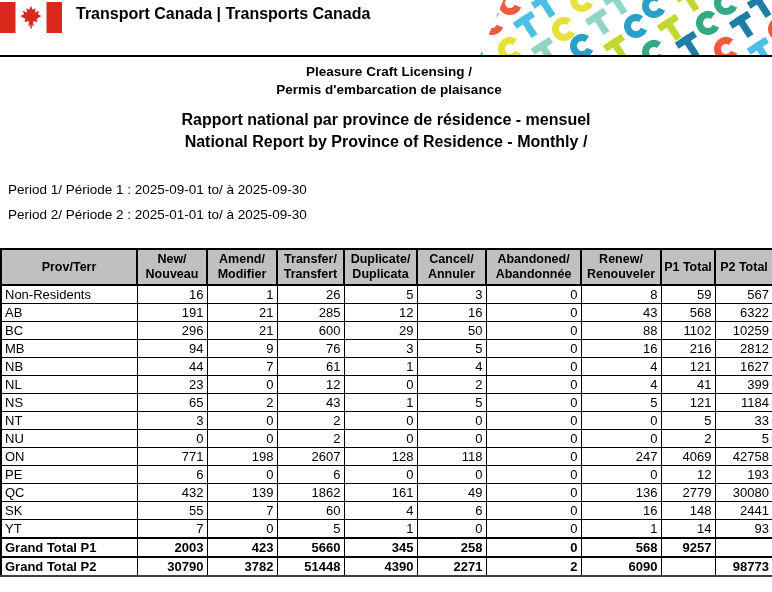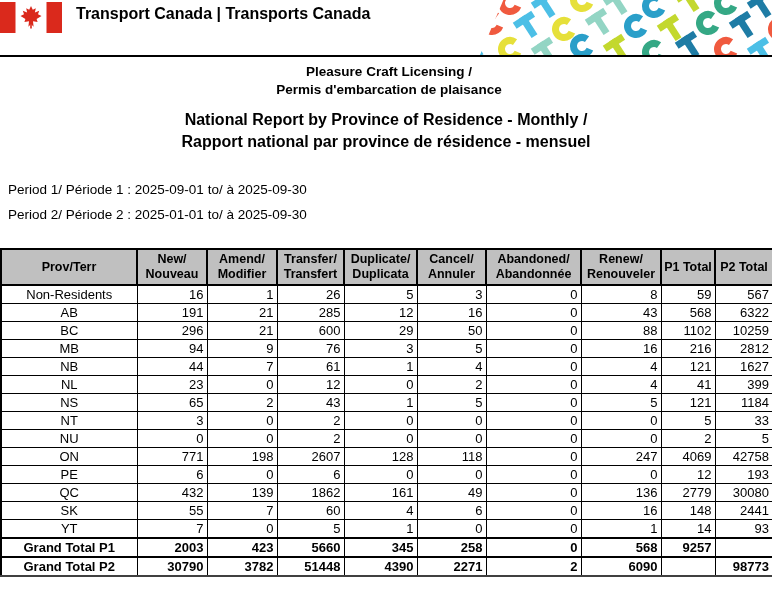--- a/index.html
+++ b/index.html
@@ -28,21 +28,21 @@
   .periods div { margin-bottom:11px; line-height:14px; }
 
   
   table { position:absolute; top:248px; left:0; width:772px; border-collapse:collapse; table-layout:fixed;
           border:2px solid #000; font-size:13px; }
   col.c0{width:136px} col.c1{width:70px} col.c2{width:70px} col.c3{width:67px} col.c4{width:73px}
   col.c5{width:69px} col.c6{width:95px} col.c7{width:80px} col.c8{width:54px} col.c9{width:58px}
   th { background:var(--header-bg,#c0c0c0); border:2px solid #000; font-size:12.5px; font-weight:bold;
        padding:2px 1px; height:30px; vertical-align:middle; line-height:15px; }
   td { border:1px solid #000; height:17px; padding:0 3px; line-height:14px; }
-  td.label { text-align:center; }
+  td.label { }
   td.num { text-align:right; }
   tr.total-row td { font-weight:bold; border-top:2px solid #000; }
   tbody tr:last-child td { border-bottom:2px solid #404040; }
 </style>
 </head>
 <body>
 
 <div class="page">
 
   <header class="banner">
@@ -160,22 +160,22 @@
   </div>
 
   <hr class="rule">
 
   <div class="titles">
     <div class="title-group-1">
       <div class="title-sm">Pleasure Craft Licensing /</div>
       <div class="title-sm">Permis d'embarcation de plaisance</div>
     </div>
     <div class="title-group-2">
+      <div class="title-lg">Rapport national par province de résidence - mensuel</div>
       <div class="title-lg">National Report by Province of Residence - Monthly /</div>
-      <div class="title-lg">Rapport national par province de résidence - mensuel</div>
     </div>
   </div>
 
   <div class="periods">
     <div>Period 1/ Période 1 : 2025-09-01 to/ à 2025-09-30</div>
     <div>Period 2/ Période 2 : 2025-01-01 to/ à 2025-09-30</div>
   </div>
 
   <table id="report-table">
     <colgroup>

